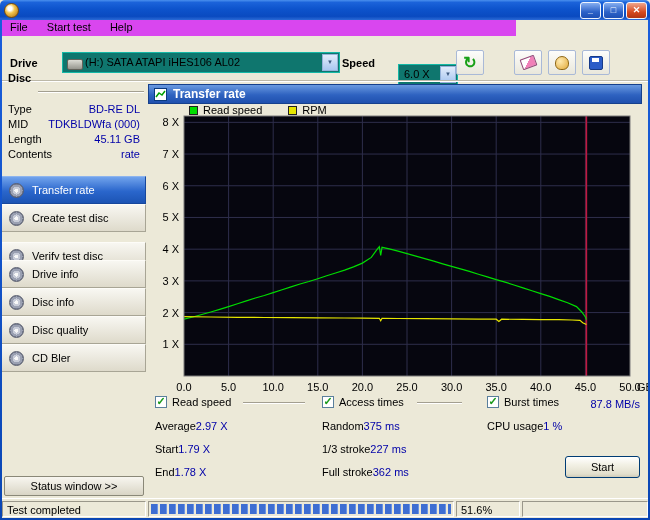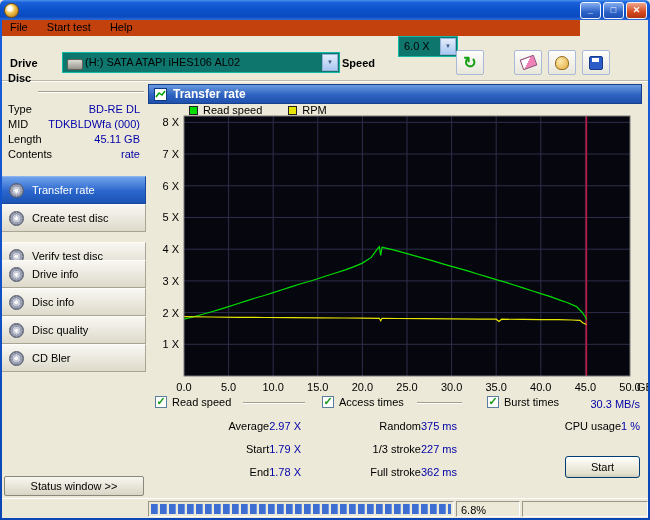--- a/index.html
+++ b/index.html
@@ -15,30 +15,30 @@
   .app-icon{width:13px;height:13px;border-radius:50%;
     background:radial-gradient(circle at 38% 35%,#fff 0 2px,#f4c64e 40%,#ad6d12 95%);
     border:1px solid #7a4c08;flex:0 0 auto}
   .tb-btns{position:absolute;right:3px;top:2px;display:flex;gap:2px}
   .tbb{width:19px;height:15px;border:1px solid #eef4ff;border-radius:3px;color:#fff;
     font-size:9px;line-height:14px;text-align:center;font-weight:bold;
     background:linear-gradient(180deg,#86aef0,#2c62c8 60%,#1d4fb4)}
   .tbb.close{background:linear-gradient(180deg,#f0a68c,#d6491e 60%,#b23512)}
 
   
-  #menubar{left:2px;top:20px;width:578px;height:16px;background:#c2410c}
+  #menubar{left:2px;top:20px;width:514px;height:16px;background:#d946ef}
   .menu-item{display:inline-block;padding:1px 8px;cursor:default}
 
   
   .lbl{font-weight:bold}
   #drive-label{left:10px;top:57px}
   #speed-label{left:342px;top:57px}
   .combo{background:#0f766e;border:1px solid #14b8a6;height:21px;box-sizing:border-box}
   #drive-combo{left:62px;top:52px;width:278px}
-  #speed-combo{left:398px;top:36px;width:60px}
+  #speed-combo{left:398px;top:64px;width:60px}
   .combo-text{position:absolute;left:22px;top:3px;white-space:nowrap;overflow:hidden}
   #speed-combo .combo-text{left:5px}
   .combo-arrow{position:absolute;right:1px;top:1px;width:16px;height:17px;
     background:linear-gradient(180deg,#e2ecfb,#a9c7f0);border:1px solid #96b2da;box-sizing:border-box;
     color:#3c5a82;font-size:6px;text-align:center;line-height:15px}
   .drive-ico{position:absolute;left:4px;top:6px;width:14px;height:9px;border-radius:2px;
     background:linear-gradient(#dcdcd4,#96968e);border:1px solid #62625a}
   .tool-btn{width:28px;height:25px;border:1px solid #a9b9d7;border-radius:2px;box-sizing:border-box;
     background:linear-gradient(180deg,#fdfdfb,#e9e7db);display:flex;align-items:center;justify-content:center}
   #refresh-btn{left:456px;top:50px;color:#18a018;font-size:16px;font-weight:bold}
@@ -80,21 +80,21 @@
   #transfer-chart text{font-family:"Liberation Sans",sans-serif}
 
   
   .cb-row{display:flex;align-items:center;gap:5px}
   .checkbox{width:12px;height:12px;background:#fff;border:1px solid #5a7f9c;box-sizing:border-box;
     display:flex;align-items:center;justify-content:center}
   .checkmark{color:#1b9a1b;font-size:11px;font-weight:bold;line-height:1;margin-top:-1px}
   .grp-line{height:0;border-top:1px solid #a39f90;border-bottom:1px solid #fff}
   #g1-line{left:243px;top:402px;width:62px}
   #g2-line{left:417px;top:402px;width:45px}
-  .res-row{display:flex;justify-content:flex-end}
+  .res-row{display:flex;justify-content:flex-start}
   .navy{color:#0000a8}
   #start-btn{left:565px;top:456px;width:75px;height:22px;border:1px solid #003c74;border-radius:3px;box-sizing:border-box;
     background:linear-gradient(180deg,#ffffff,#f2f0e4 40%,#e2dfcd 85%,#cfcbb8);text-align:center;line-height:20px}
 
   
   #statusbar{left:0;top:498px;width:650px;height:22px;background:#ece9d8;border-top:1px solid #fff}
   .sb-panel{position:absolute;top:2px;height:16px;box-sizing:border-box;padding:2px 4px;
     border:1px solid;border-color:#9a978a #fff #fff #9a978a;white-space:nowrap;overflow:hidden}
   #sb-status{left:2px;width:144px}
   #sb-progress{left:148px;width:306px;padding:0}
@@ -304,32 +304,33 @@
   <span>Full stroke</span>
   <span class="navy">362 ms</span>
 </div>
 
 <div class="abs cb-row" style="left:487px;top:396px">
   <span class="checkbox">
     <span class="checkmark">✓</span>
   </span>
   <span>Burst times</span>
 </div>
-<span class="abs navy" style="left:553px;top:398px;width:87px;text-align:right">30.3 MB/s</span>
+<span class="abs navy" style="left:553px;top:398px;width:87px;text-align:right">87.8 MB/s</span>
 <div class="abs res-row" style="left:487px;top:420px;width:153px">
   <span>CPU usage</span>
   <span class="navy">1 %</span>
 </div>
 <div class="abs" id="start-btn">Start</div>
 
 <div class="abs" id="statusbar">
+  <div class="sb-panel" id="sb-status">Test completed</div>
   <div class="sb-panel" id="sb-progress">
     <div class="prog-track">
       <div class="prog-fill" style="width: 100%;"></div>
     </div>
   </div>
-  <div class="sb-panel" id="sb-percent">6.8%</div>
+  <div class="sb-panel" id="sb-percent">51.6%</div>
   <div class="sb-panel" id="sb-empty"></div>
 </div>
 
 <div class="abs win-edge" id="win-l"></div>
 <div class="abs win-edge" id="win-r"></div>
 <div class="abs" id="win-b"></div>
 
 </body></html>

